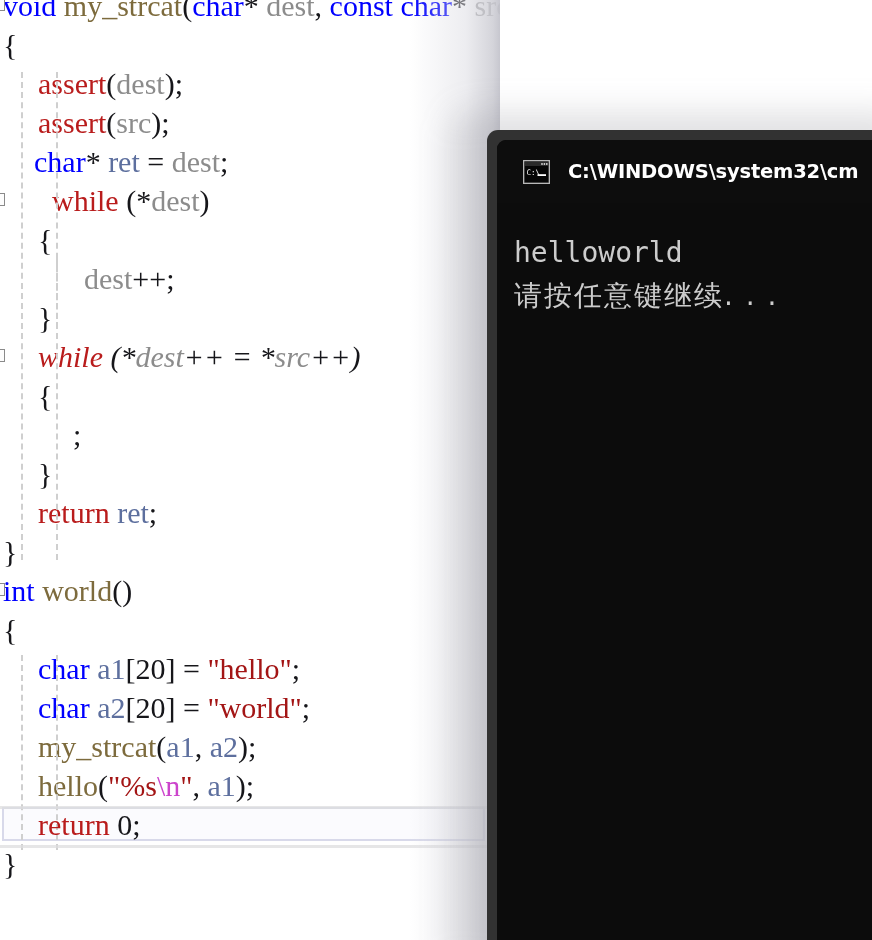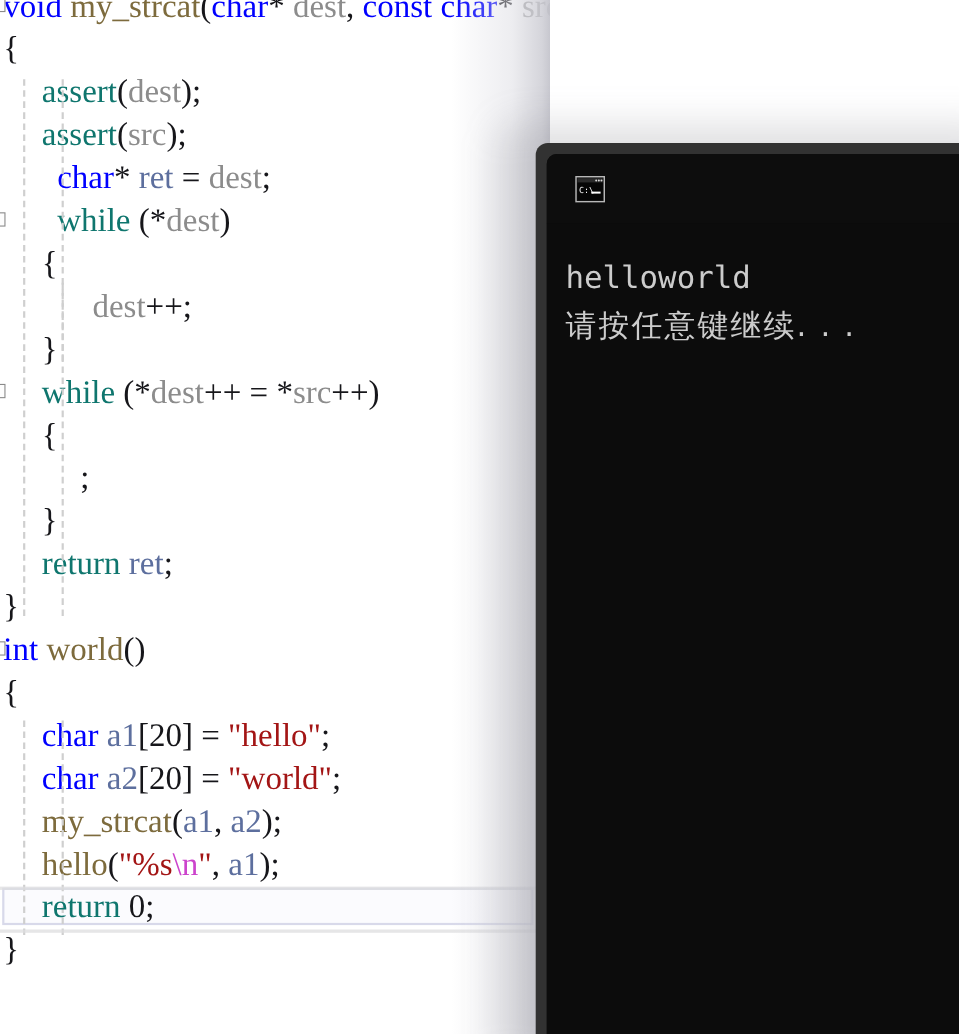--- a/index.html
+++ b/index.html
@@ -90,21 +90,21 @@
     left: -8px;
     width: 13px;
     height: 13px;
     border: 1px solid #8a8a8a;
     background: #fdfdfd;
     box-sizing: border-box;
   }
 
   
   .k-kw     { color: #0000ff; }  
-  .k-ctrl   { color: #0f766e; }  
+  .k-ctrl   { color: #b91c1c; }  
   .k-fn     { color: #7d6b3d; }  
   .k-var    { color: #8c8c8c; }  
   .k-var2   { color: #5d6f9e; }  
   .k-str    { color: #a31515; }  
   .k-esc    { color: #cc44cc; }  
   .k-num    { color: #16161a; }  
   .k-punc   { color: #16161a; }  
 
   
   #console-window {
@@ -186,27 +186,27 @@
 
 <div id="screen">
 
   <div id="editor">
     <div class="code-lines" id="code-lines">
         <div class="line" style="top: -14px; position: absolute; left: 0px;"><div class="txt" style="left: 3px;"><span class="k-kw">void</span><span class="k-punc"> </span><span class="k-fn">my_strcat</span><span class="k-punc">(</span><span class="k-kw">char</span><span class="k-punc">*</span><span class="k-punc"> </span><span class="k-var">dest</span><span class="k-punc">, </span><span class="k-kw">const</span><span class="k-punc"> </span><span class="k-kw">char</span><span class="k-punc">*</span><span class="k-punc"> </span><span class="k-var">src</span></div></div>
         <div class="fold" style="top: -2px;"></div>
         <div class="line" style="top: 25px; position: absolute; left: 0px;"><div class="txt" style="left: 3px;"><span class="k-punc">{</span></div></div>
         <div class="line" style="top: 64px; position: absolute; left: 0px;"><div class="txt" style="left: 38px;"><span class="k-ctrl">assert</span><span class="k-punc">(</span><span class="k-var">dest</span><span class="k-punc">);</span></div></div>
         <div class="line" style="top: 103px; position: absolute; left: 0px;"><div class="txt" style="left: 38px;"><span class="k-ctrl">assert</span><span class="k-punc">(</span><span class="k-var">src</span><span class="k-punc">);</span></div></div>
-        <div class="line" style="top: 142px; position: absolute; left: 0px;"><div class="txt" style="left: 52px;"><span class="k-kw">char</span><span class="k-punc">*</span><span class="k-punc"> </span><span class="k-var2">ret</span><span class="k-punc"> = </span><span class="k-var">dest</span><span class="k-punc">;</span></div></div>
+        <div class="line" style="top: 142px; position: absolute; left: 0px;"><div class="txt" style="left: 34px;"><span class="k-kw">char</span><span class="k-punc">*</span><span class="k-punc"> </span><span class="k-var2">ret</span><span class="k-punc"> = </span><span class="k-var">dest</span><span class="k-punc">;</span></div></div>
         <div class="line" style="top: 181px; position: absolute; left: 0px;"><div class="txt" style="left: 52px;"><span class="k-ctrl">while</span><span class="k-punc"> (</span><span class="k-punc">*</span><span class="k-var">dest</span><span class="k-punc">)</span></div></div>
         <div class="fold" style="top: 193px;"></div>
         <div class="line" style="top: 220px; position: absolute; left: 0px;"><div class="txt" style="left: 38px;"><span class="k-punc">{</span></div></div>
         <div class="line" style="top: 259px; position: absolute; left: 0px;"><div class="txt" style="left: 84px;"><span class="k-var">dest</span><span class="k-punc">++;</span></div></div>
         <div class="line" style="top: 298px; position: absolute; left: 0px;"><div class="txt" style="left: 38px;"><span class="k-punc">}</span></div></div>
-        <div class="line" style="top: 337px; position: absolute; left: 0px;"><div class="txt" style="left: 38px;"><span class="k-ctrl">while</span><span class="k-punc"> (</span><span class="k-punc">*</span><span class="k-var">dest</span><span class="k-punc">++ = </span><span class="k-punc">*</span><span class="k-var">src</span><span class="k-punc">++)</span></div></div>
+        <div class="line" style="top: 337px; position: absolute; left: 0px;"><div class="txt" style="left: 38px; font-style: italic;"><span class="k-ctrl">while</span><span class="k-punc"> (</span><span class="k-punc">*</span><span class="k-var">dest</span><span class="k-punc">++ = </span><span class="k-punc">*</span><span class="k-var">src</span><span class="k-punc">++)</span></div></div>
         <div class="fold" style="top: 349px;"></div>
         <div class="line" style="top: 376px; position: absolute; left: 0px;"><div class="txt" style="left: 38px;"><span class="k-punc">{</span></div></div>
         <div class="line" style="top: 415px; position: absolute; left: 0px;"><div class="txt" style="left: 73px;"><span class="k-punc">;</span></div></div>
         <div class="line" style="top: 454px; position: absolute; left: 0px;"><div class="txt" style="left: 38px;"><span class="k-punc">}</span></div></div>
         <div class="line" style="top: 493px; position: absolute; left: 0px;"><div class="txt" style="left: 38px;"><span class="k-ctrl">return</span><span class="k-punc"> </span><span class="k-var2">ret</span><span class="k-punc">;</span></div></div>
         <div class="line" style="top: 532px; position: absolute; left: 0px;"><div class="txt" style="left: 3px;"><span class="k-punc">}</span></div></div>
         <div class="line" style="top: 571px; position: absolute; left: 0px;"><div class="txt" style="left: 3px;"><span class="k-kw">int</span><span class="k-punc"> </span><span class="k-fn">world</span><span class="k-punc">()</span></div></div>
         <div class="fold" style="top: 583px;"></div>
         <div class="line" style="top: 610px; position: absolute; left: 0px;"><div class="txt" style="left: 3px;"><span class="k-punc">{</span></div></div>
         <div class="line" style="top: 649px; position: absolute; left: 0px;"><div class="txt" style="left: 38px;"><span class="k-kw">char</span><span class="k-punc"> </span><span class="k-var2">a1</span><span class="k-punc">[</span><span class="k-num">20</span><span class="k-punc">] = </span><span class="k-str">"hello"</span><span class="k-punc">;</span></div></div>
@@ -235,20 +235,21 @@
           <svg id="console-icon" viewBox="0 0 27 24">
             <rect x="0.5" y="0.5" width="26" height="23" fill="#101010" stroke="#b8b8b8" stroke-width="1.6"></rect>
             <rect x="2" y="2" width="23" height="4" fill="#2b2b2b"></rect>
             <circle cx="19" cy="4" r="0.9" fill="#d9d9d9"></circle>
             <circle cx="21.4" cy="4" r="0.9" fill="#d9d9d9"></circle>
             <circle cx="23.8" cy="4" r="0.9" fill="#d9d9d9"></circle>
             <rect x="2" y="6" width="23" height="16" fill="#060606"></rect>
             <text x="3.4" y="15.4" font-family="DejaVu Sans Mono, monospace" font-size="7.6" fill="#ffffff">C:\</text>
             <rect x="14.5" y="14.2" width="8.5" height="1.8" fill="#ffffff"></rect>
           </svg>
+          <div id="console-title">C:\WINDOWS\system32\cm</div>
         </div>
 
         <div id="console-body">
           <div class="console-line">helloworld</div>
           <div class="console-line cjk">请按任意键继续. . .</div>
         </div>
 
       </div>
     </div>
   </div>

